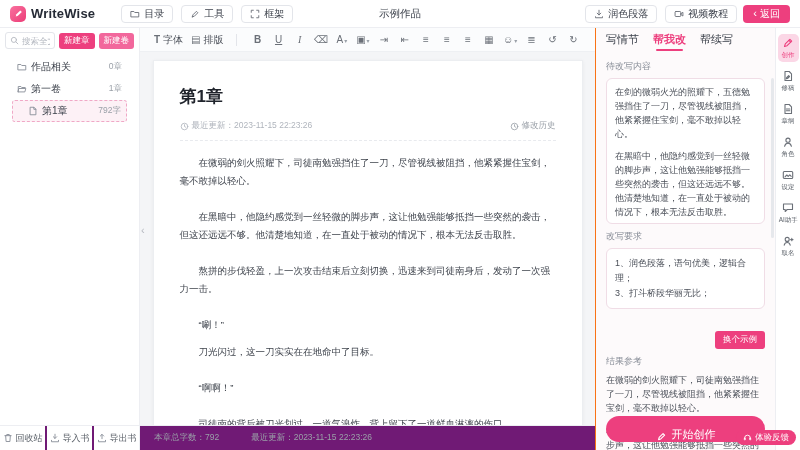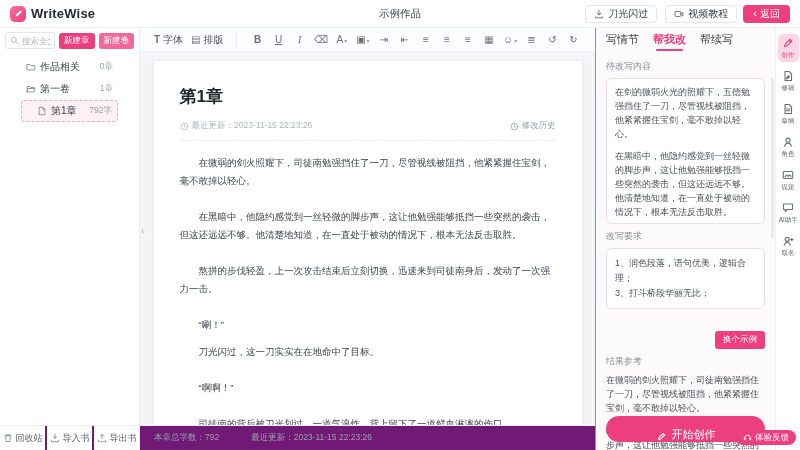--- a/index.html
+++ b/index.html
@@ -24,21 +24,21 @@
 .back-btn .chev{font-size:11px;line-height:1}
 
 
 .sidebar{position:absolute;top:28px;left:0;width:140px;bottom:0;border-right:1px solid #edeef2;background:#fff;z-index:4}
 .side-top{display:flex;align-items:center;gap:4px;padding:4px 5px;height:25px}
 .search{flex:1;display:flex;align-items:center;gap:3px;height:17px;border:1px solid #e3e5ea;border-radius:3px;padding:0 4px;color:#b4b8c0;min-width:0}
 .search input{border:none;outline:none;width:100%;font-size:8.5px;color:#3c414b;background:transparent}
 .search input::placeholder{color:#b4b8c0}
 .pill{height:16px;padding:0 5px;border-radius:3px;background:#ed3f7e;color:#fff;font-size:8.5px;white-space:nowrap}
 .pill2{background:#f2679c}
-#tree{padding:3px 17px}
+#tree{padding:3px 8px}
 .trow{display:flex;align-items:center;gap:4px;height:22px;padding:0 9px;font-size:10px;color:#3c414b}
 .trow .ic{color:#8a8f99}
 .trow .cnt{margin-left:auto;font-size:8.5px;color:#9aa0a8}
 .trow.lvl1{padding-left:20px}
 .trow.active{margin:0 4px;padding:0 5px 0 15px;border:1px dashed #f0a8c6;border-radius:3px;background:#fdf1f6}
 .side-foot{position:absolute;bottom:0;left:0;right:0;height:25px;border-top:1px solid #edeef2;display:flex;align-items:stretch;background:#fff}
 .sf-item{flex:1;display:inline-flex;align-items:center;justify-content:center;gap:3px;font-size:9px;color:#5a6068}
 .sf-item + .sf-item{border-left:2px solid #701a75}
 .sf-item .ic{color:#8a8f99}
 
@@ -101,29 +101,55 @@
 
   <header>
     <div class="logo">
       <span class="logo-mark">
         <svg viewBox="0 0 12 12" width="11" height="11">
             <path d="M3 9.2l.7-2.4 4.2-4.2 1.7 1.7-4.2 4.2L3 9.2z" fill="#fff"></path>
           </svg>
       </span>
       <span class="logo-text">WriteWise</span>
     </div>
+    <nav id="hdr-nav">
+        <button class="hbtn">
+          <span class="ic">
+            <svg viewBox="0 0 12 12" width="10" height="10" fill="none" stroke="currentColor" stroke-width="1.1" stroke-linecap="round" stroke-linejoin="round">
+              <path d="M1.5 3h3.2l1 1.2h4.8v5.3h-9z"></path>
+            </svg>
+          </span>
+          <span>目录</span>
+        </button>
+        <button class="hbtn">
+          <span class="ic">
+            <svg viewBox="0 0 12 12" width="10" height="10" fill="none" stroke="currentColor" stroke-width="1.1" stroke-linecap="round" stroke-linejoin="round">
+              <path d="M2.8 9.4l.7-2.4 4.2-4.2 1.7 1.7-4.2 4.2-2.4.7z"></path>
+            </svg>
+          </span>
+          <span>工具</span>
+        </button>
+        <button class="hbtn">
+          <span class="ic">
+            <svg viewBox="0 0 12 12" width="10" height="10" fill="none" stroke="currentColor" stroke-width="1.1" stroke-linecap="round" stroke-linejoin="round">
+              <path d="M1.5 4V1.5H4M8 1.5h2.5V4M10.5 8v2.5H8M4 10.5H1.5V8"></path>
+            </svg>
+          </span>
+          <span>框架</span>
+        </button>
+      </nav>
     <div class="doc-title">示例作品</div>
     <div class="hdr-right" id="hdr-right">
         <button class="hbtn">
           <span class="ic">
             <svg viewBox="0 0 12 12" width="10" height="10" fill="none" stroke="currentColor" stroke-width="1.1" stroke-linecap="round" stroke-linejoin="round">
               <path d="M6 1.5V7M3.8 5l2.2 2.2L8.2 5M1.8 9.3v1.2h8.4V9.3"></path>
             </svg>
           </span>
-          <span>刀光闪过</span>
+          <span>润色段落</span>
         </button>
         <button class="hbtn">
           <span class="ic">
             <svg viewBox="0 0 12 12" width="10" height="10" fill="none" stroke="currentColor" stroke-width="1.1" stroke-linecap="round" stroke-linejoin="round">
               <rect x="1.3" y="3" width="6.8" height="6" rx="1"></rect>
               <path d="M8.1 5.8L10.7 4v4z"></path>
             </svg>
           </span>
           <span>视频教程</span>
         </button>

